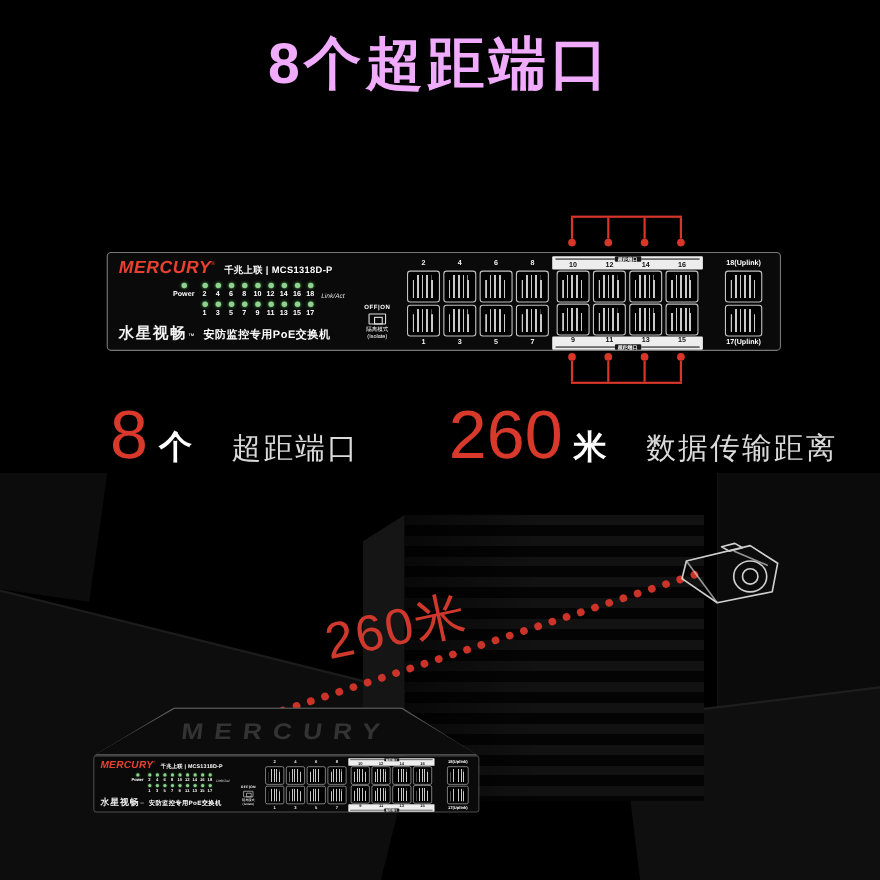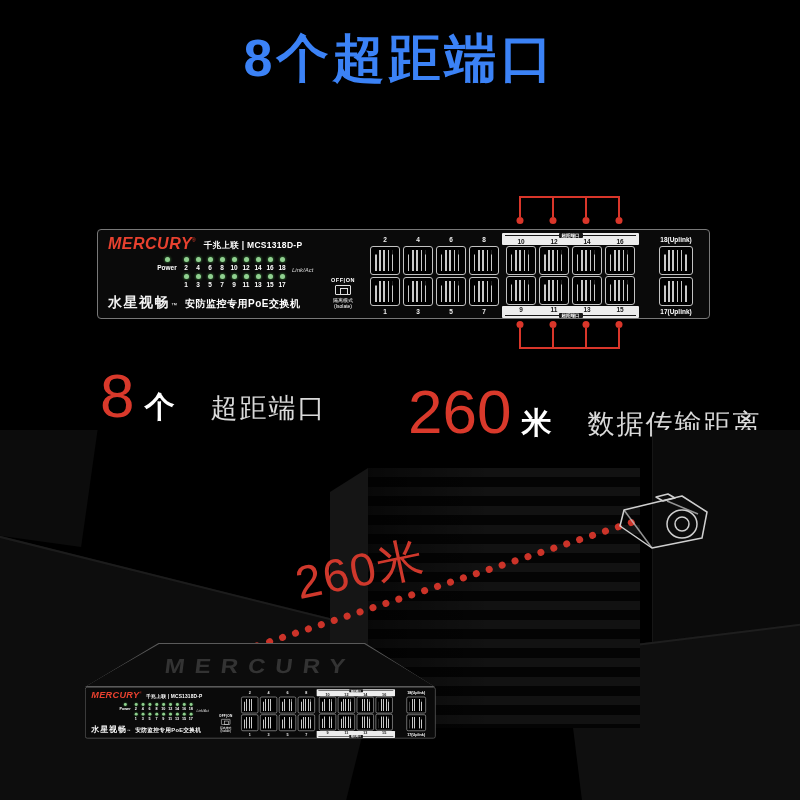--- a/index.html
+++ b/index.html
@@ -1,20 +1,20 @@
 <!DOCTYPE html>
 <html><head>
 <meta charset="utf-8">
 <style>
   html,body{margin:0;padding:0;background:#000;}
   *{box-sizing:border-box;font-family:"Liberation Sans","DejaVu Sans",sans-serif;}
   #stage{position:relative;width:800px;height:800px;background:#000;overflow:hidden;}
 
   
-  .hdr{position:absolute;top:26px;left:0;right:0;text-align:center;color:#3b82f6;font-weight:700;}
+  .hdr{position:absolute;top:26px;left:0;right:0;text-align:center;color:#f0abfc;font-weight:700;}
   .hdr .l1{font-size:52px;line-height:64px;letter-spacing:4px;}
   .hdr .l2{font-size:52px;line-height:62px;letter-spacing:2px;}
 
   
   .bracket{position:absolute;width:101px;height:27px;left:519px;}
   .bracket .v{position:absolute;width:2px;background:#d9362a;}
   .bracket .v::after{content:"";position:absolute;left:50%;transform:translateX(-50%);
     width:7px;height:7px;border-radius:50%;background:#d9362a;}
   .bracket .v:nth-child(1){left:0;}
   .bracket .v:nth-child(2){left:33px;}
@@ -84,21 +84,21 @@
     font-weight:bold;color:#141414;}
 
   .uplink{position:absolute;left:556px;top:6px;width:44px;display:flex;
     flex-direction:column;align-items:center;gap:2px;}
   .ulabel{font-size:6.5px;color:#fff;font-weight:bold;height:8px;line-height:8px;}
   .port.up{width:34px;}
 
   
   .stat{position:absolute;display:flex;align-items:baseline;color:#fff;}
   #stat1{left:100px;top:360px;}
-  #stat2{left:408px;top:376px;}
+  #stat2{left:408px;top:360px;}
   .sval{font-size:62px;line-height:72px;color:#d9392b;font-weight:400;}
   .sunit{font-size:30px;font-weight:800;margin-left:10px;}
   .slabel{font-size:27px;margin-left:36px;color:#dadada;letter-spacing:2px;}
 
   
   #scene{position:absolute;left:0;top:430px;width:800px;height:370px;overflow:hidden;}
   .blockTL{position:absolute;left:-20px;top:-10px;width:110px;height:120px;background:#0c0c0c;transform:rotate(8deg);}
   .blockL{position:absolute;left:-40px;top:150px;width:400px;height:280px;background:#0d0d0d;
     border-top:2px solid #1c1c1c;transform:rotate(14deg);}
   .blockR{position:absolute;left:652px;top:0;width:160px;height:250px;background:#0b0b0b;border-left:1px solid #161616;}

